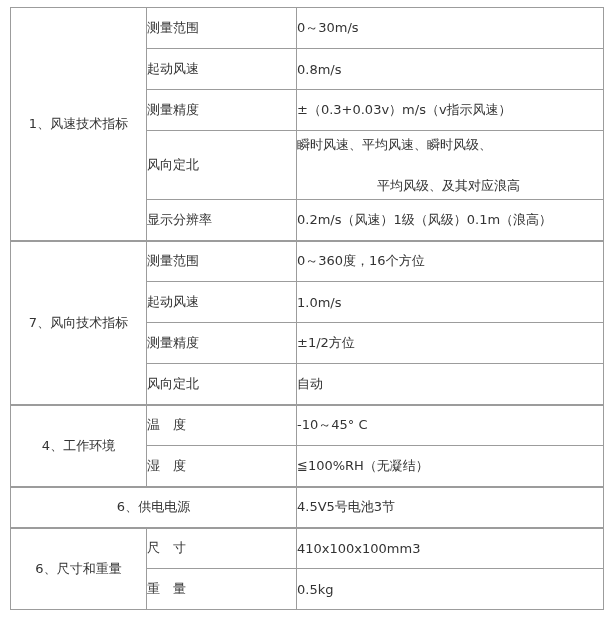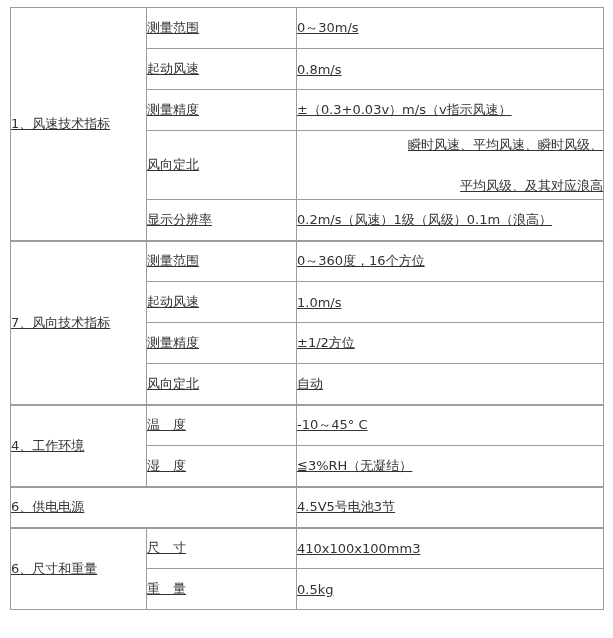--- a/index.html
+++ b/index.html
@@ -24,29 +24,28 @@
     border-collapse: collapse;
     table-layout: fixed;
   }
   table.spec-table td {
     border: 1px solid #9c9c9c;
     background: #ffffff;
     vertical-align: middle;
     padding: 0;
     overflow: hidden;
     white-space: nowrap;
-    text-decoration: underline;
   }
   tr.row { height: 41px; }
   tr.tall { height: 69px; }
   tr.sec-start td { border-top-width: 2px; }
-  td.c1 { padding-left: 10px; }
+  td.c1 { padding-left: 10px; text-align: center; }
   td.c2 { padding-left: 11px; }
   td.c3 { padding-left: 8px; }
-  td.c3 .line { line-height: 21px; text-align: right; }
+  td.c3 .line { line-height: 21px; }
   td.c3 .line2 { padding-left: 80px; margin-top: 20px; }
 </style>
 </head>
 <body>
 
 <div class="page">
   <table class="spec-table">
     <colgroup>
       <col style="width:136px">
       <col style="width:150px">
@@ -97,21 +96,21 @@
         <td class="c3">自动</td>
       </tr>
 
       <tr class="row sec-start">
         <td class="c1" rowspan="2">4、工作环境</td>
         <td class="c2">温　度</td>
         <td class="c3">-10～45° C</td>
       </tr>
       <tr class="row">
         <td class="c2">湿　度</td>
-        <td class="c3">≦3%RH（无凝结）</td>
+        <td class="c3">≦100%RH（无凝结）</td>
       </tr>
 
       <tr class="row sec-start">
         <td class="c1" colspan="2">6、供电电源</td>
         <td class="c3">4.5V5号电池3节</td>
       </tr>
 
       <tr class="row sec-start">
         <td class="c1" rowspan="2">6、尺寸和重量</td>
         <td class="c2">尺　寸</td>

